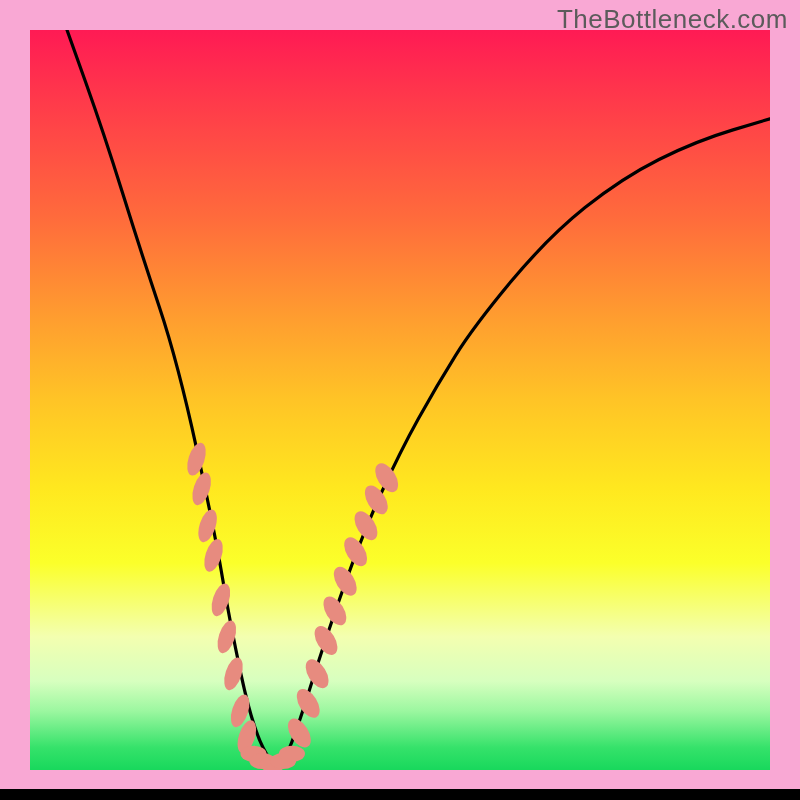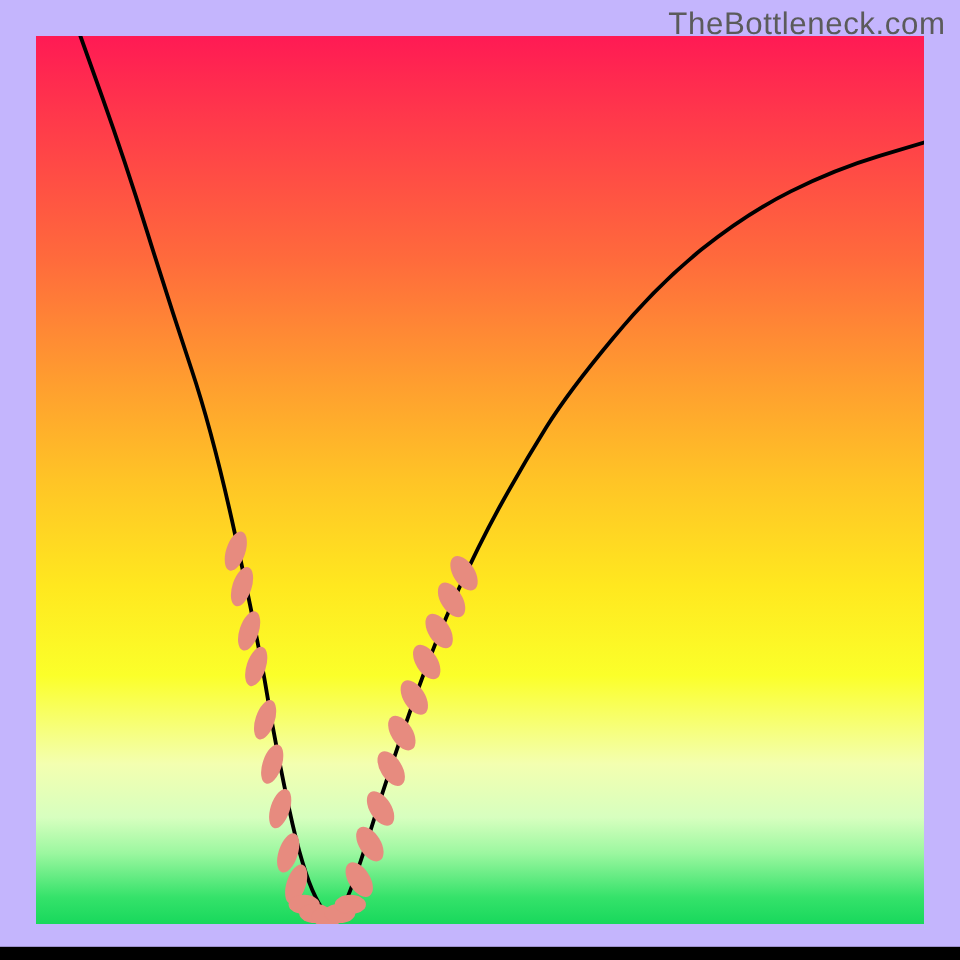--- a/index.html
+++ b/index.html
@@ -8,21 +8,21 @@
     width: 800px;
     height: 800px;
     overflow: hidden;
     background: #000;
     font-family: Arial, Helvetica, sans-serif;
   }
   .frame {
     position: relative;
     width: 800px;
     height: 789px;
-    background: #c4b5fd;
+    background: #f9a8d4;
   }
   .plot-area {
     position: absolute;
     left: 30px;
     top: 30px;
     width: 740px;
     height: 740px;
     background: linear-gradient(
       to bottom,
       #ff1a54 0%,

